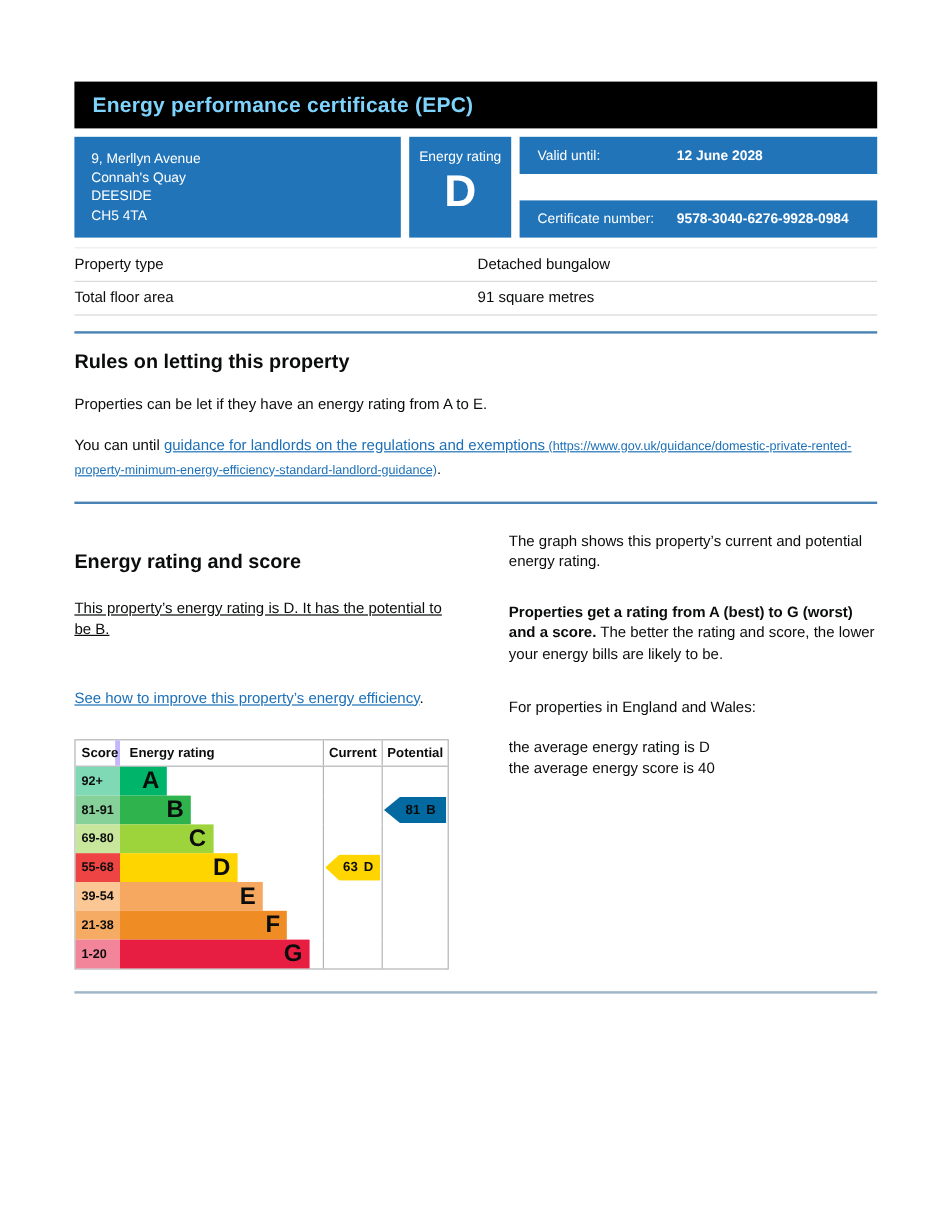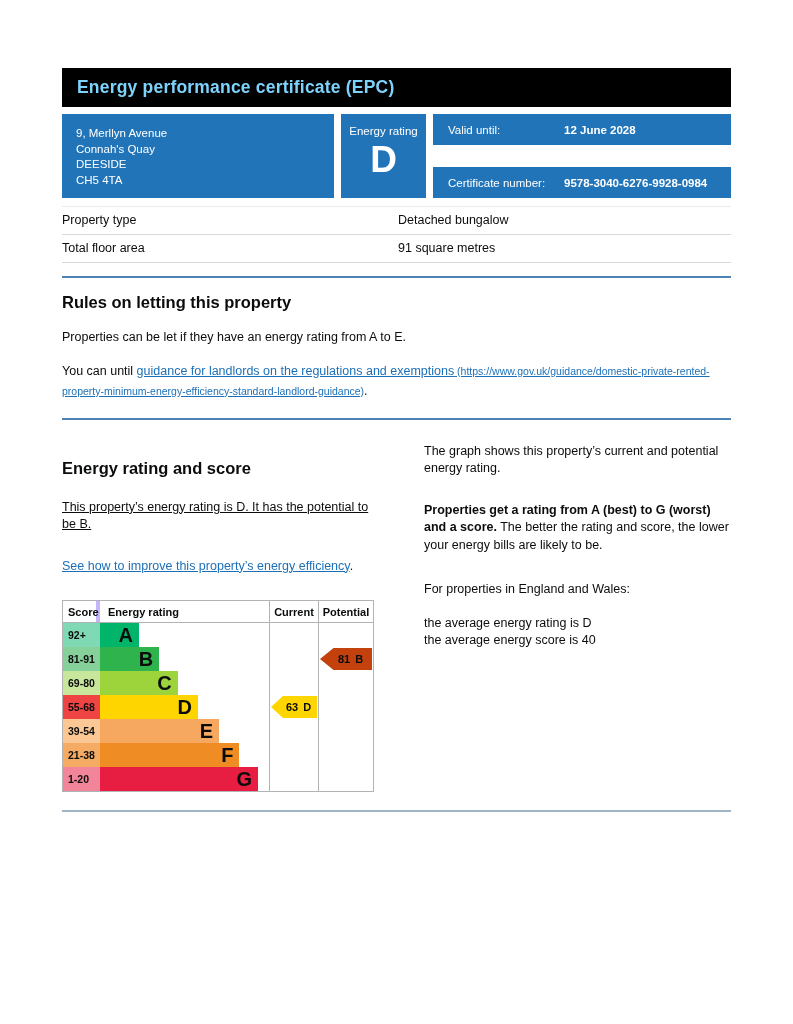--- a/index.html
+++ b/index.html
@@ -47,21 +47,21 @@
   .rules-p2 { margin-top:14px; line-height:1.6; max-width:672px; }
   a.doc-link { color:#1d70b8; text-decoration:underline; cursor:pointer; }
   .link-url { font-size:10.5px; }
 
   
   .two-col { display:flex; align-items:flex-start; margin-top:23px; }
   .col-left { width:310px; flex:0 0 310px; }
   .col-right { width:307px; margin-left:52px; }
   .col-left .rating-heading { margin-top:16px; }
   .intro-p { margin-top:21px;text-decoration:underline; }
-  .improve-p { margin-top:24px; }
+  .improve-p { margin-top:40px; }
   .col-right p { margin:0; }
   .right-p2 { margin-top:24px !important; }
   .right-p3 { margin-top:27px !important; }
   .right-p4 { margin-top:16px !important; }
 
   
   .chart-wrap { margin-top:25px; }
   .epc-chart { width:310px; border:1px solid #b1b4b6; font-size:11px; background:#ffffff; }
   .chart-row { display:flex; }
   .chart-head { height:21px; border-bottom:1px solid #b1b4b6; font-weight:bold; }
@@ -168,21 +168,21 @@
             </div>
             <div class="chart-row band-row">
               <div class="cell cell-score score-cell" style="background: rgb(134, 208, 153);">81-91</div>
               <div class="cell cell-rating bar-cell">
                 <div class="band-bar" style="width: 35%; background: rgb(46, 179, 77);">
                   <div class="band-letter">B</div>
                 </div>
               </div>
               <div class="cell cell-current pointer-cell"></div>
               <div class="cell cell-potential pointer-cell">
-                <div class="epc-arrow" style="background: #c2410c;">
+                <div class="epc-arrow" style="background: #0369a1;">
                   <div class="arrow-score">81</div>
                   <div class="arrow-letter">B</div>
                 </div>
               </div>
             </div>
             <div class="chart-row band-row">
               <div class="cell cell-score score-cell" style="background: rgb(201, 230, 157);">69-80</div>
               <div class="cell cell-rating bar-cell">
                 <div class="band-bar" style="width: 46%; background: rgb(157, 212, 60);">
                   <div class="band-letter">C</div>

